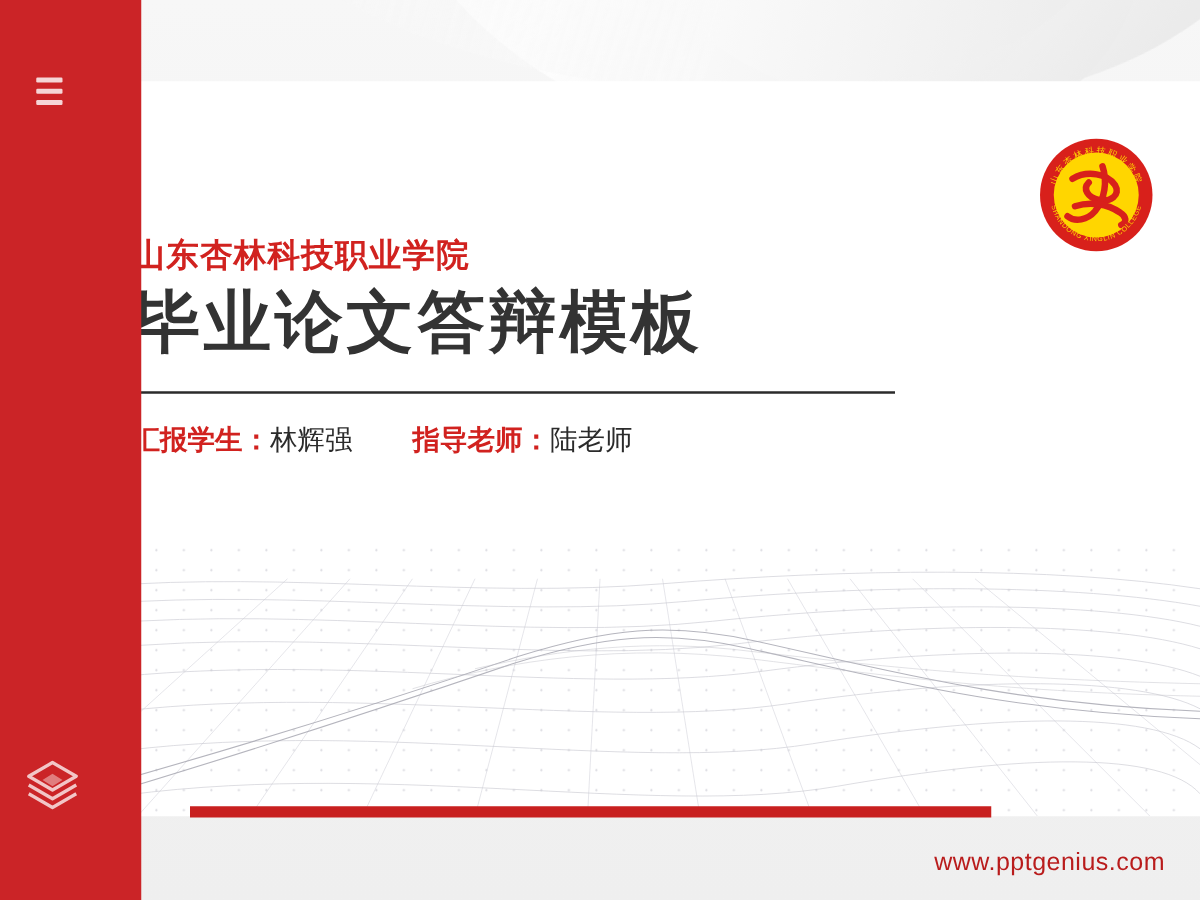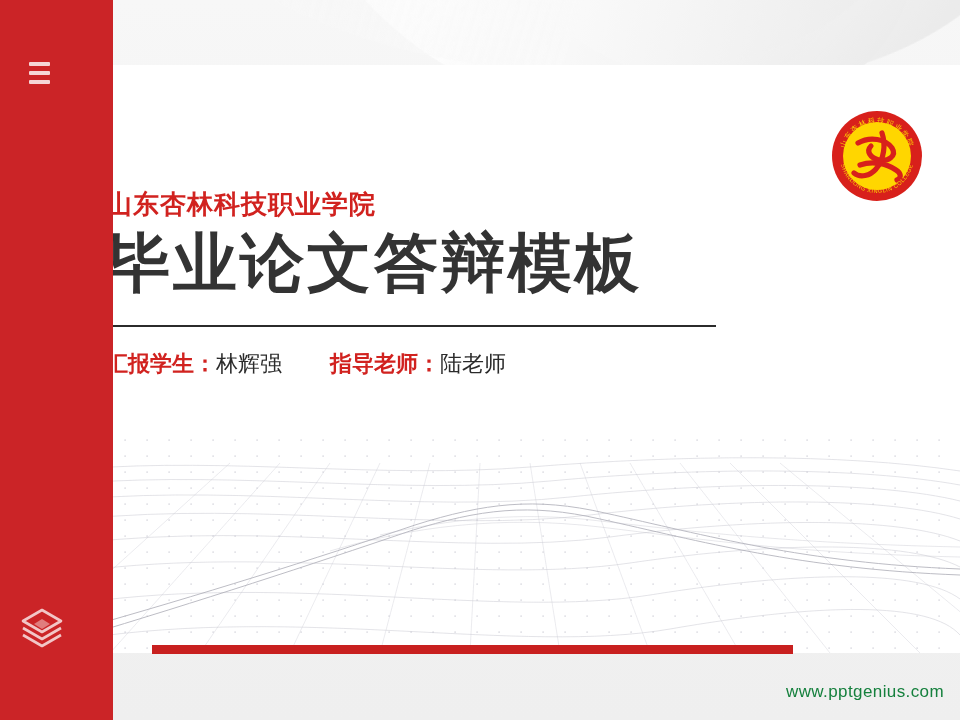--- a/index.html
+++ b/index.html
@@ -98,21 +98,21 @@
   .school-name {
     font-size: 26px;
     font-weight: 700;
     color: #d1221f;
     letter-spacing: 1px;
     line-height: 1.15;
     margin: 0 0 8px 0;
     white-space: nowrap;
   }
   .main-title {
-    font-size: 64px;
+    font-size: 54px;
     font-weight: 700;
     color: #333333;
     letter-spacing: 3px;
     line-height: 1.12;
     margin: 0;
     white-space: nowrap;
   }
   .divider {
     width: 610px;
     height: 0;
@@ -148,23 +148,23 @@
     position: absolute;
     left: 152px; top: 645px;
     width: 641px; height: 9px;
     background: #c8201f;
     z-index: 7;
   }
 
   
   .footer-url {
     position: absolute;
-    right: 16px; bottom: 18px;
-    font-size: 17px;
-    color: #15803d;
+    right: 28px; bottom: 18px;
+    font-size: 20px;
+    color: #b91c1c;
     letter-spacing: 0.4px;
     z-index: 8;
   }
 </style>
 </head>
 <body>
 
 <div id="slide">
 
   <div class="bg-outer">

